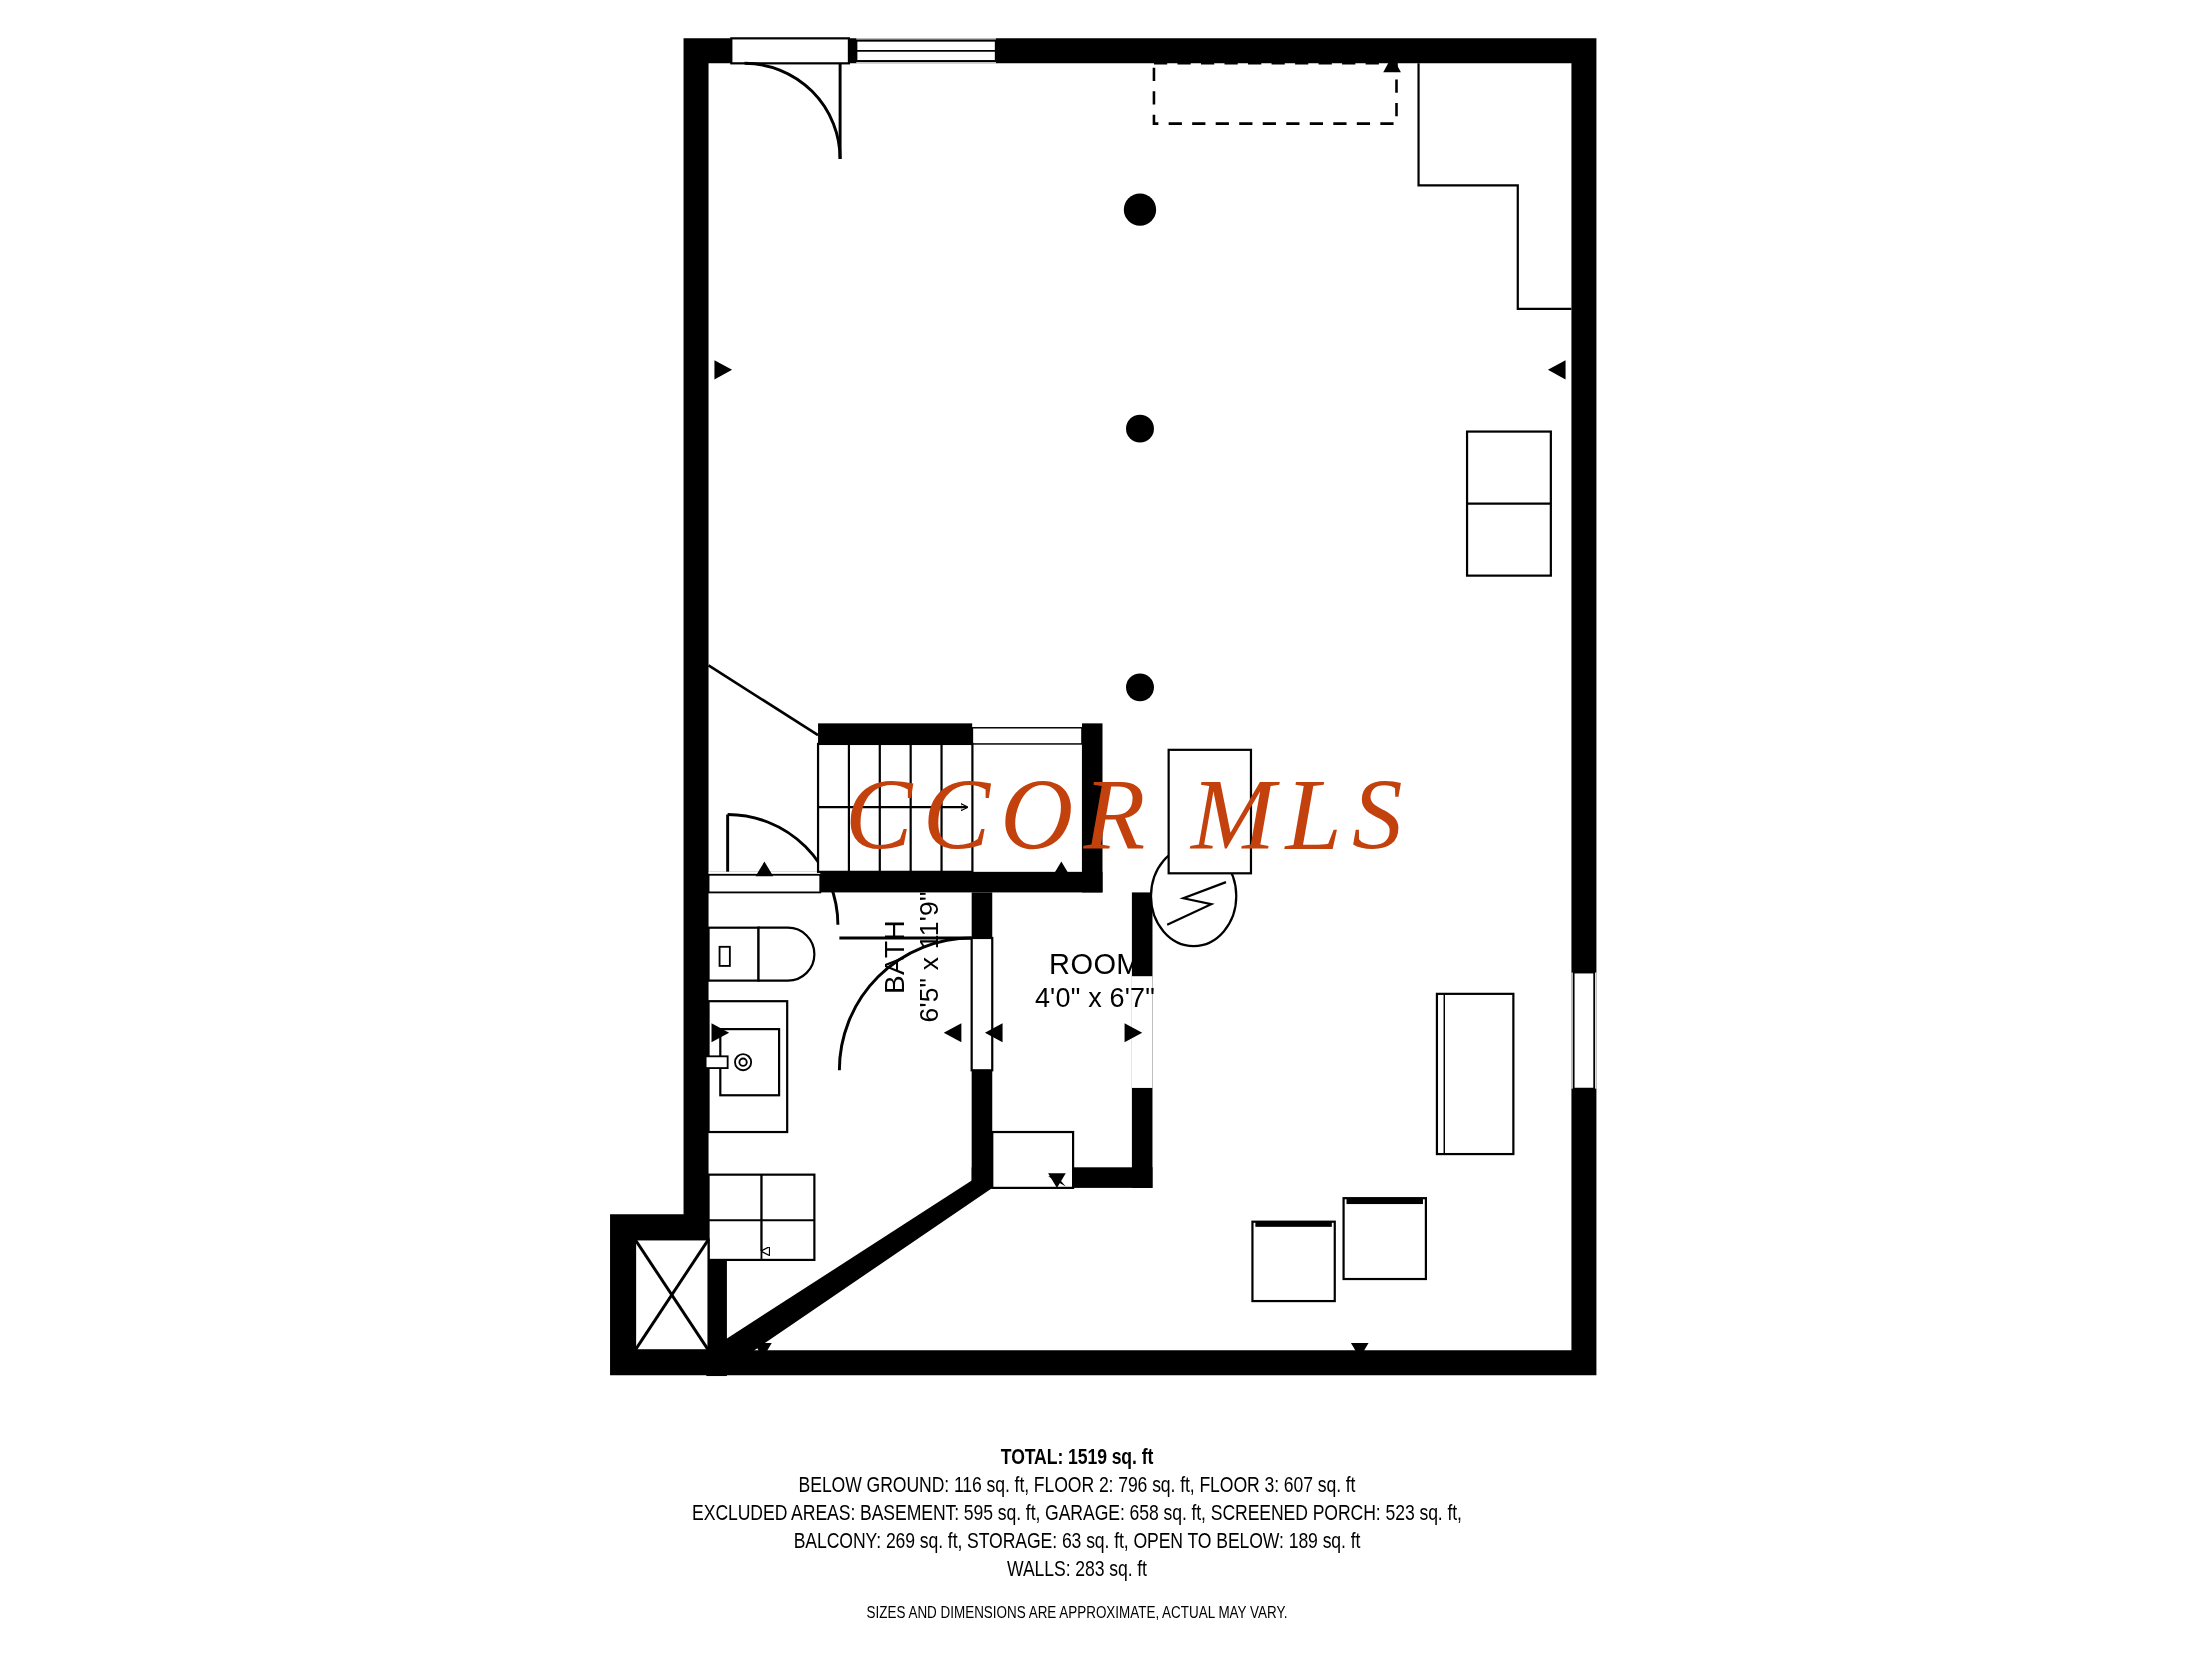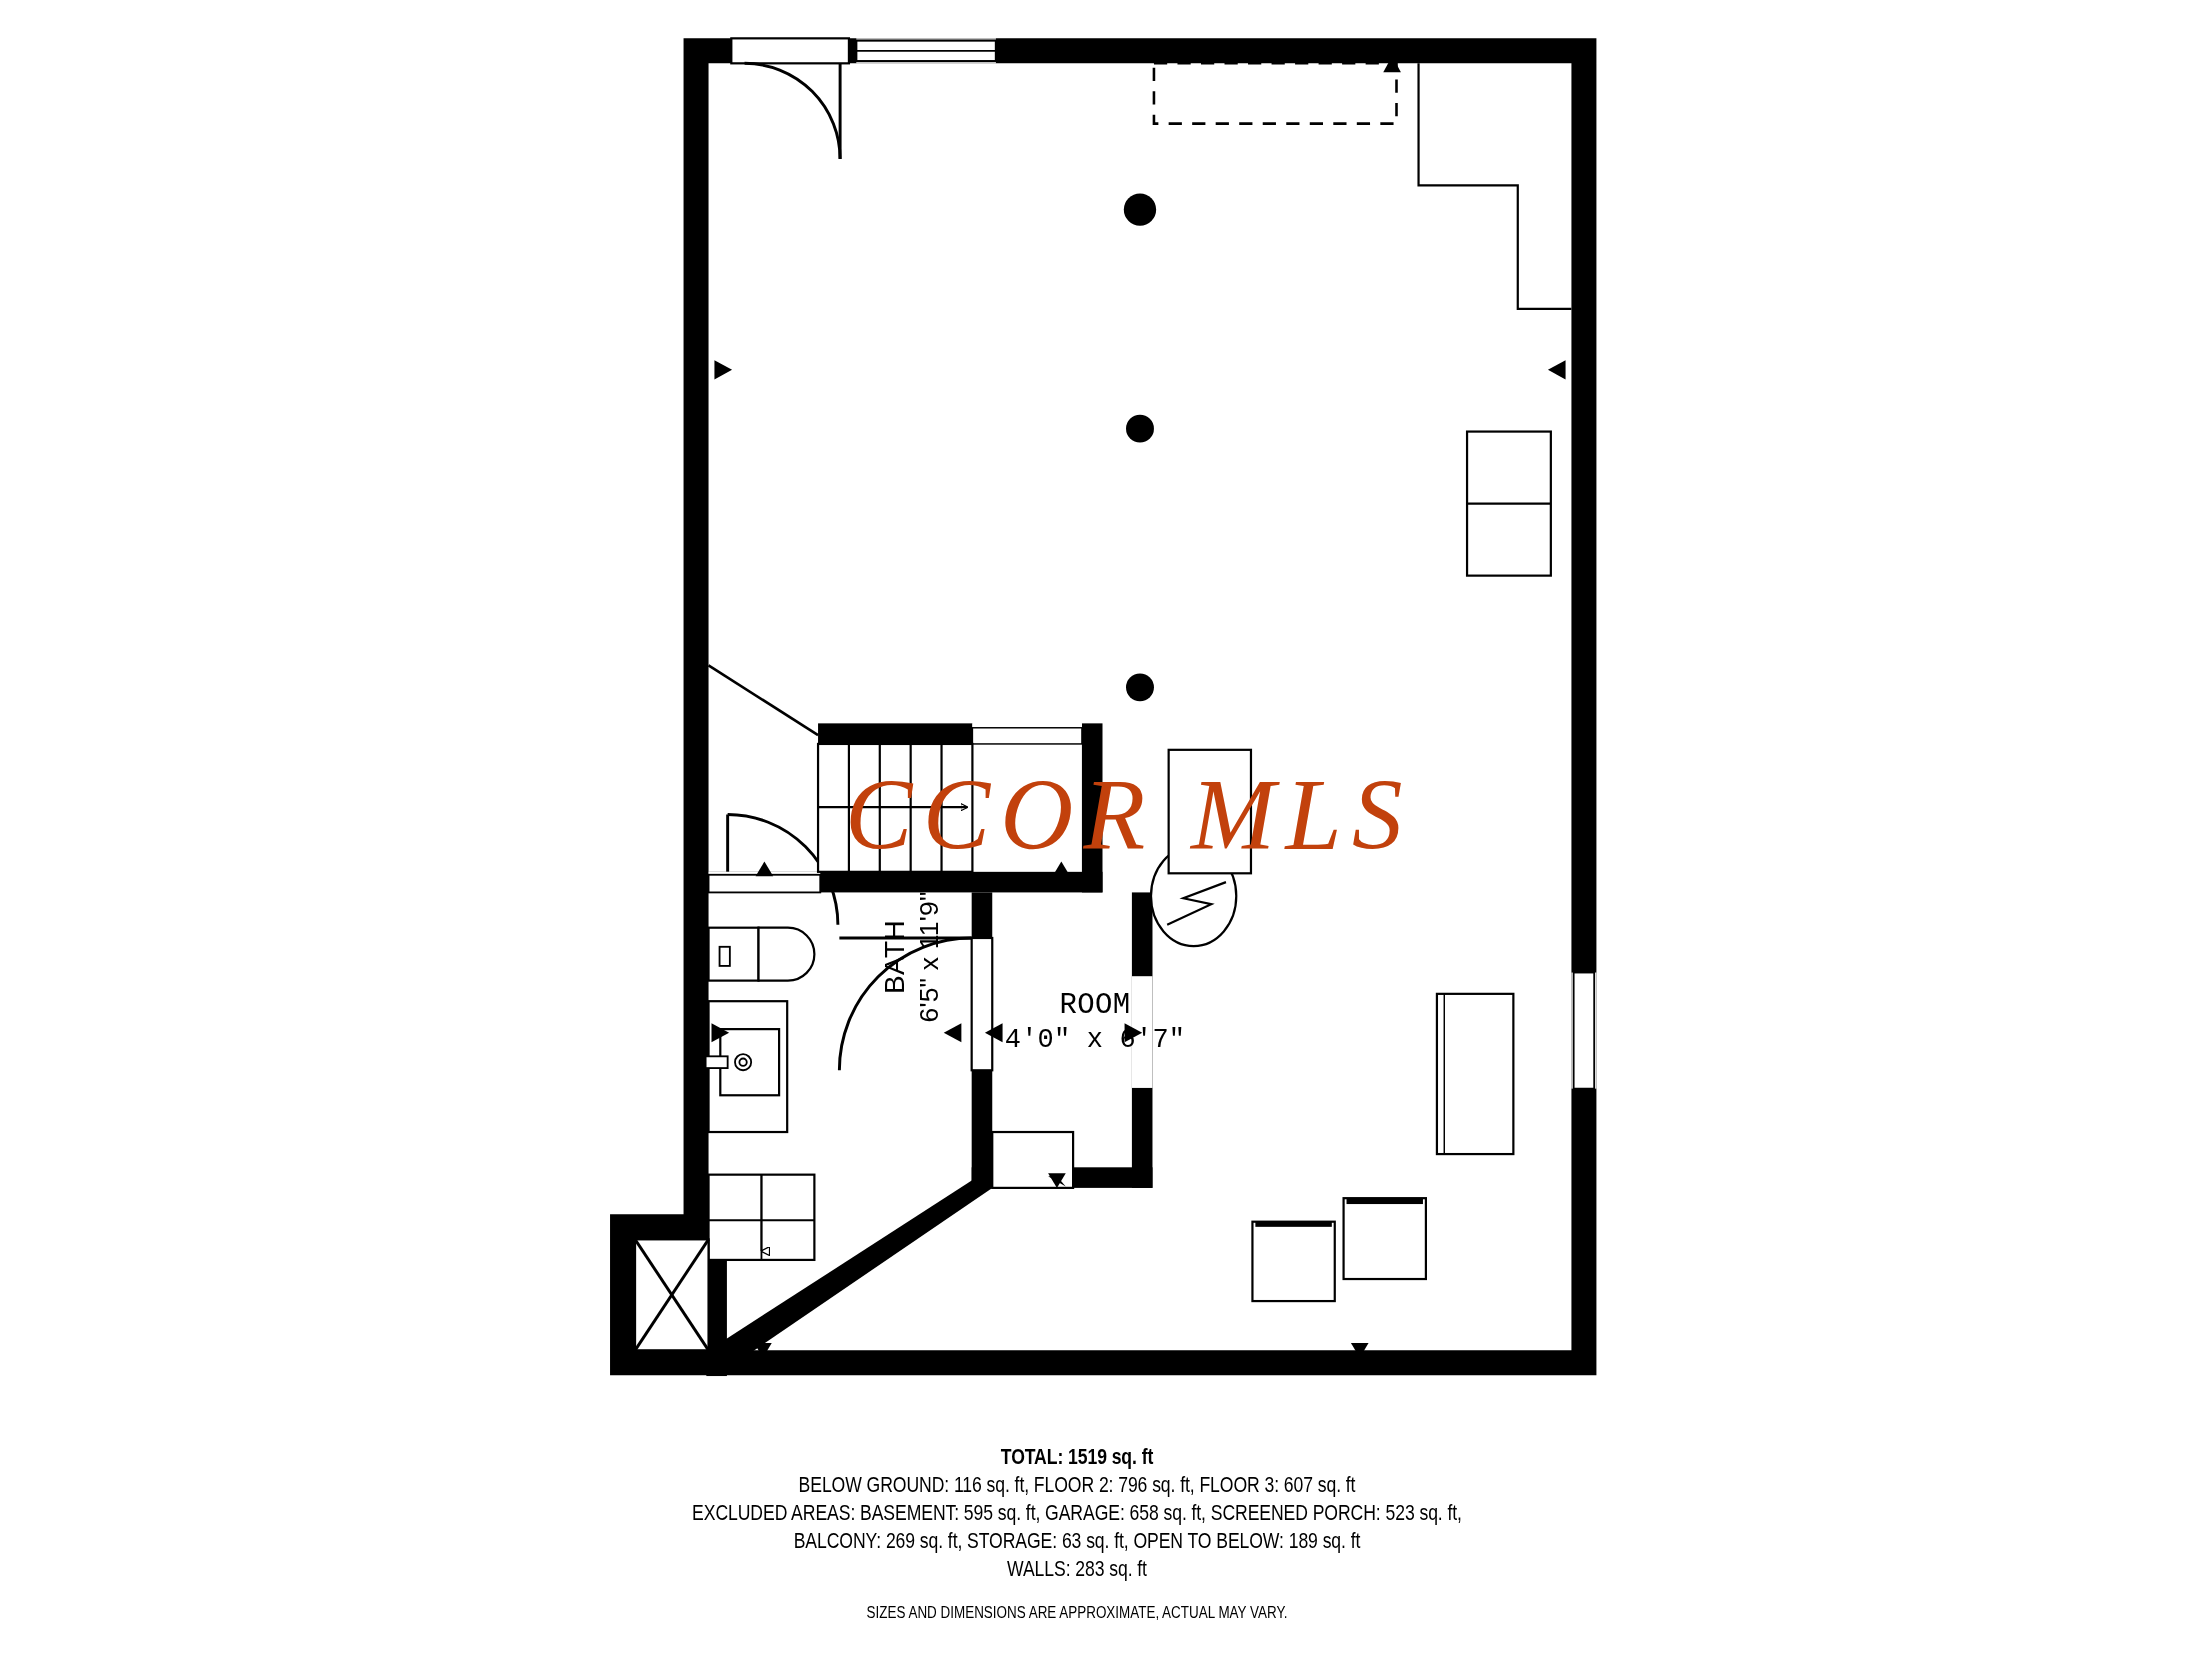--- a/index.html
+++ b/index.html
@@ -81,23 +81,22 @@
     line-height: 34px;
     letter-spacing: 0.2px;
   }
   #basement-label {
     left: 1022px;
     top: 485px;
     width: 345px;
   }
   #room-label {
     left: 948px;
-    top: 989px;
+    top: 947px;
     width: 294px;
-    font-family: Liberation Mono, monospace;
   }
   #bath-label {
     left: 794px;
     top: 923px;
     width: 235px;
     transform: rotate(-90deg);
     transform-origin: center center;
   }
   #bath-label .room-name { font-size: 28px; }
   #bath-label .room-dims { font-size: 26.5px; }

